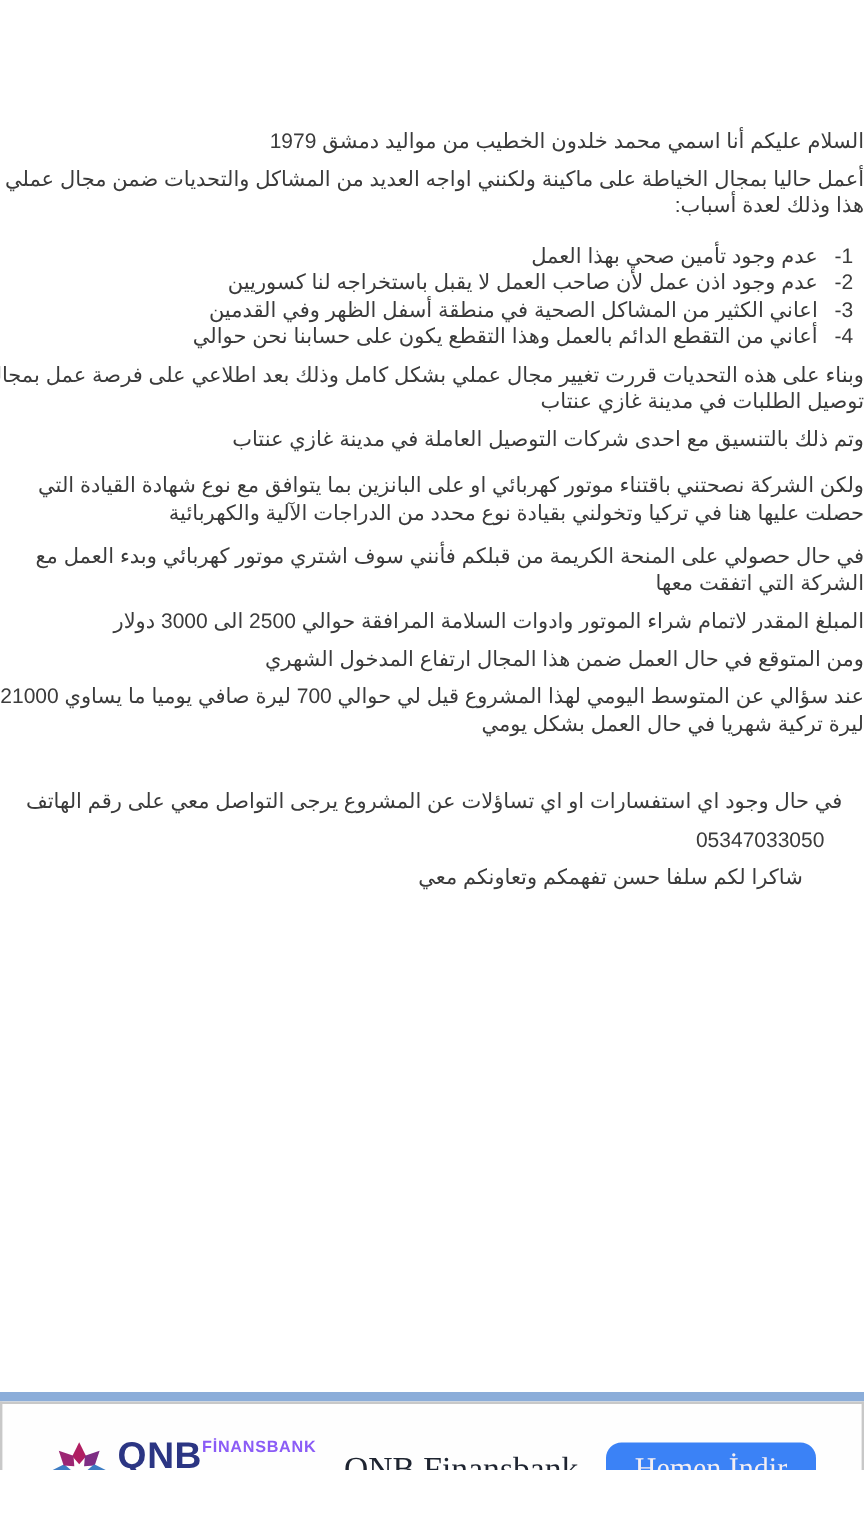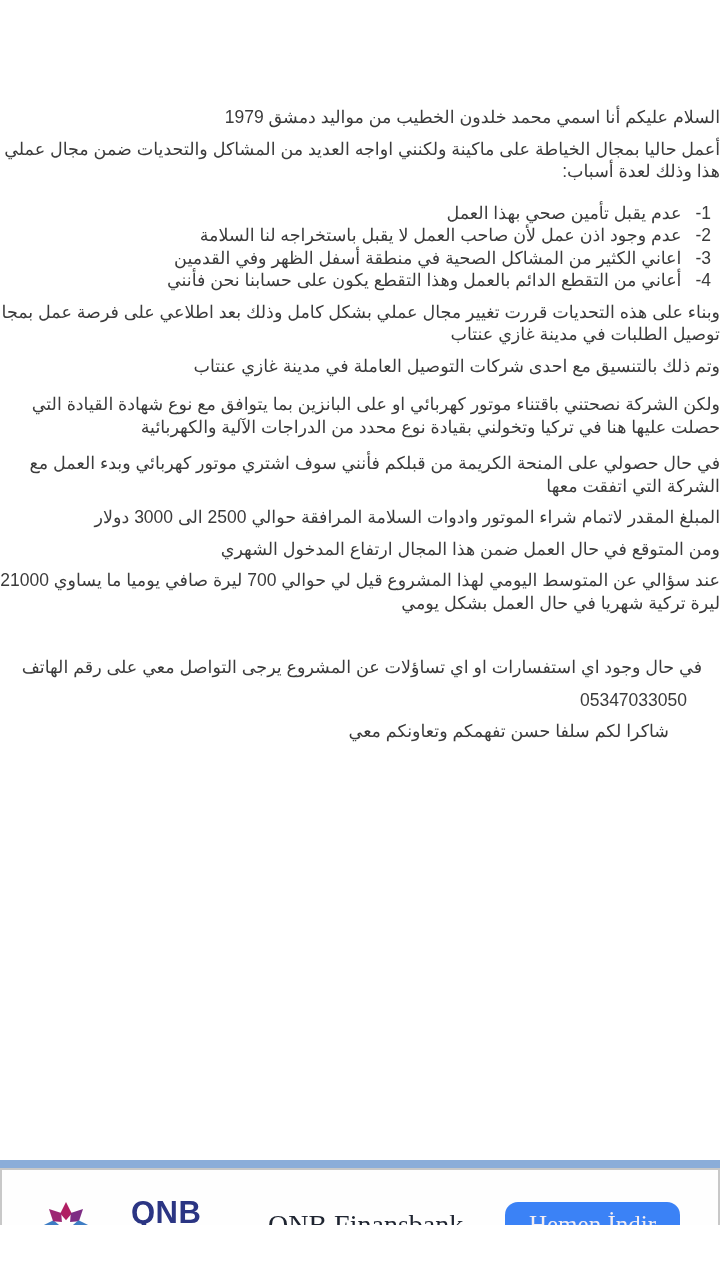--- a/index.html
+++ b/index.html
@@ -43,21 +43,21 @@
   }
   .ad-banner {
     position:absolute; top:1168px; left:0; width:720px; height:112px;
     box-sizing:border-box; background:#fefefe;
     border:2px solid #c8c8c8; border-bottom:none;
     display:flex; align-items:center; justify-content:space-between;
     padding:0 38px;
   }
   .ad-logo { display:flex; align-items:flex-start; gap:6px; cursor:pointer; }
   .ad-logo svg { display:block; margin-top:2px; }
-  .ad-logo-text { display:flex; flex-direction:column; line-height:1;margin-left:33px; }
+  .ad-logo-text { display:flex; flex-direction:row; line-height:1; }
   .ad-logo-text .qnb {
     font-family:"Liberation Sans", sans-serif; font-weight:bold;
     font-size:31px; color:#2b3583; letter-spacing:0.5px;
   }
   .ad-logo-text .fb {
     font-family:"Liberation Sans", sans-serif; font-weight:bold;
     font-size:13.5px; color:#8b5cf6; letter-spacing:0.6px; margin-top:2px;
   }
   .ad-title {
     font-family:"Liberation Serif", serif; font-size:28px; color:#1e2430;
@@ -87,24 +87,24 @@
 </head>
 <body>
 
 <div class="screen">
 
   <div class="doc" dir="rtl">
     <p id="p1">السلام عليكم أنا اسمي محمد خلدون الخطيب من مواليد دمشق 1979</p>
     <p id="p2" style="margin-bottom:0">أعمل حاليا بمجال الخياطة على ماكينة ولكنني اواجه العديد من المشاكل والتحديات ضمن مجال عملي هذا وذلك لعدة أسباب:</p>
 
     <ol class="reasons">
-      <li><span class="num">1-</span><span>عدم يقبل تأمين صحي بهذا العمل</span></li>
-      <li><span class="num">2-</span><span>عدم وجود اذن عمل لأن صاحب العمل لا يقبل باستخراجه لنا السلامة</span></li>
+      <li><span class="num">1-</span><span>عدم وجود تأمين صحي بهذا العمل</span></li>
+      <li><span class="num">2-</span><span>عدم وجود اذن عمل لأن صاحب العمل لا يقبل باستخراجه لنا كسوريين</span></li>
       <li><span class="num">3-</span><span>اعاني الكثير من المشاكل الصحية في منطقة أسفل الظهر وفي القدمين</span></li>
-      <li><span class="num">4-</span><span>أعاني من التقطع الدائم بالعمل وهذا التقطع يكون على حسابنا نحن فأنني</span></li>
+      <li><span class="num">4-</span><span>أعاني من التقطع الدائم بالعمل وهذا التقطع يكون على حسابنا نحن حوالي</span></li>
     </ol>
 
     <p id="p3">وبناء على هذه التحديات قررت تغيير مجال عملي بشكل كامل وذلك بعد اطلاعي على فرصة عمل بمجال توصيل الطلبات في مدينة غازي عنتاب</p>
     <p id="p4">وتم ذلك بالتنسيق مع احدى شركات التوصيل العاملة في مدينة غازي عنتاب</p>
     <p id="p5">ولكن الشركة نصحتني باقتناء موتور كهربائي او على البانزين بما يتوافق مع نوع شهادة القيادة التي حصلت عليها هنا في تركيا وتخولني بقيادة نوع محدد من الدراجات الآلية والكهربائية</p>
     <p id="p6">في حال حصولي على المنحة الكريمة من قبلكم فأنني سوف اشتري موتور كهربائي وبدء العمل مع الشركة التي اتفقت معها</p>
     <p id="p7">المبلغ المقدر لاتمام شراء الموتور وادوات السلامة المرافقة حوالي 2500 الى 3000 دولار</p>
     <p id="p8">ومن المتوقع في حال العمل ضمن هذا المجال ارتفاع المدخول الشهري</p>
     <p id="p9">عند سؤالي عن المتوسط اليومي لهذا المشروع قيل لي حوالي 700 ليرة صافي يوميا ما يساوي 21000 ليرة تركية شهريا في حال العمل بشكل يومي</p>
     <p id="p10">في حال وجود اي استفسارات او اي تساؤلات عن المشروع يرجى التواصل معي على رقم الهاتف</p>

